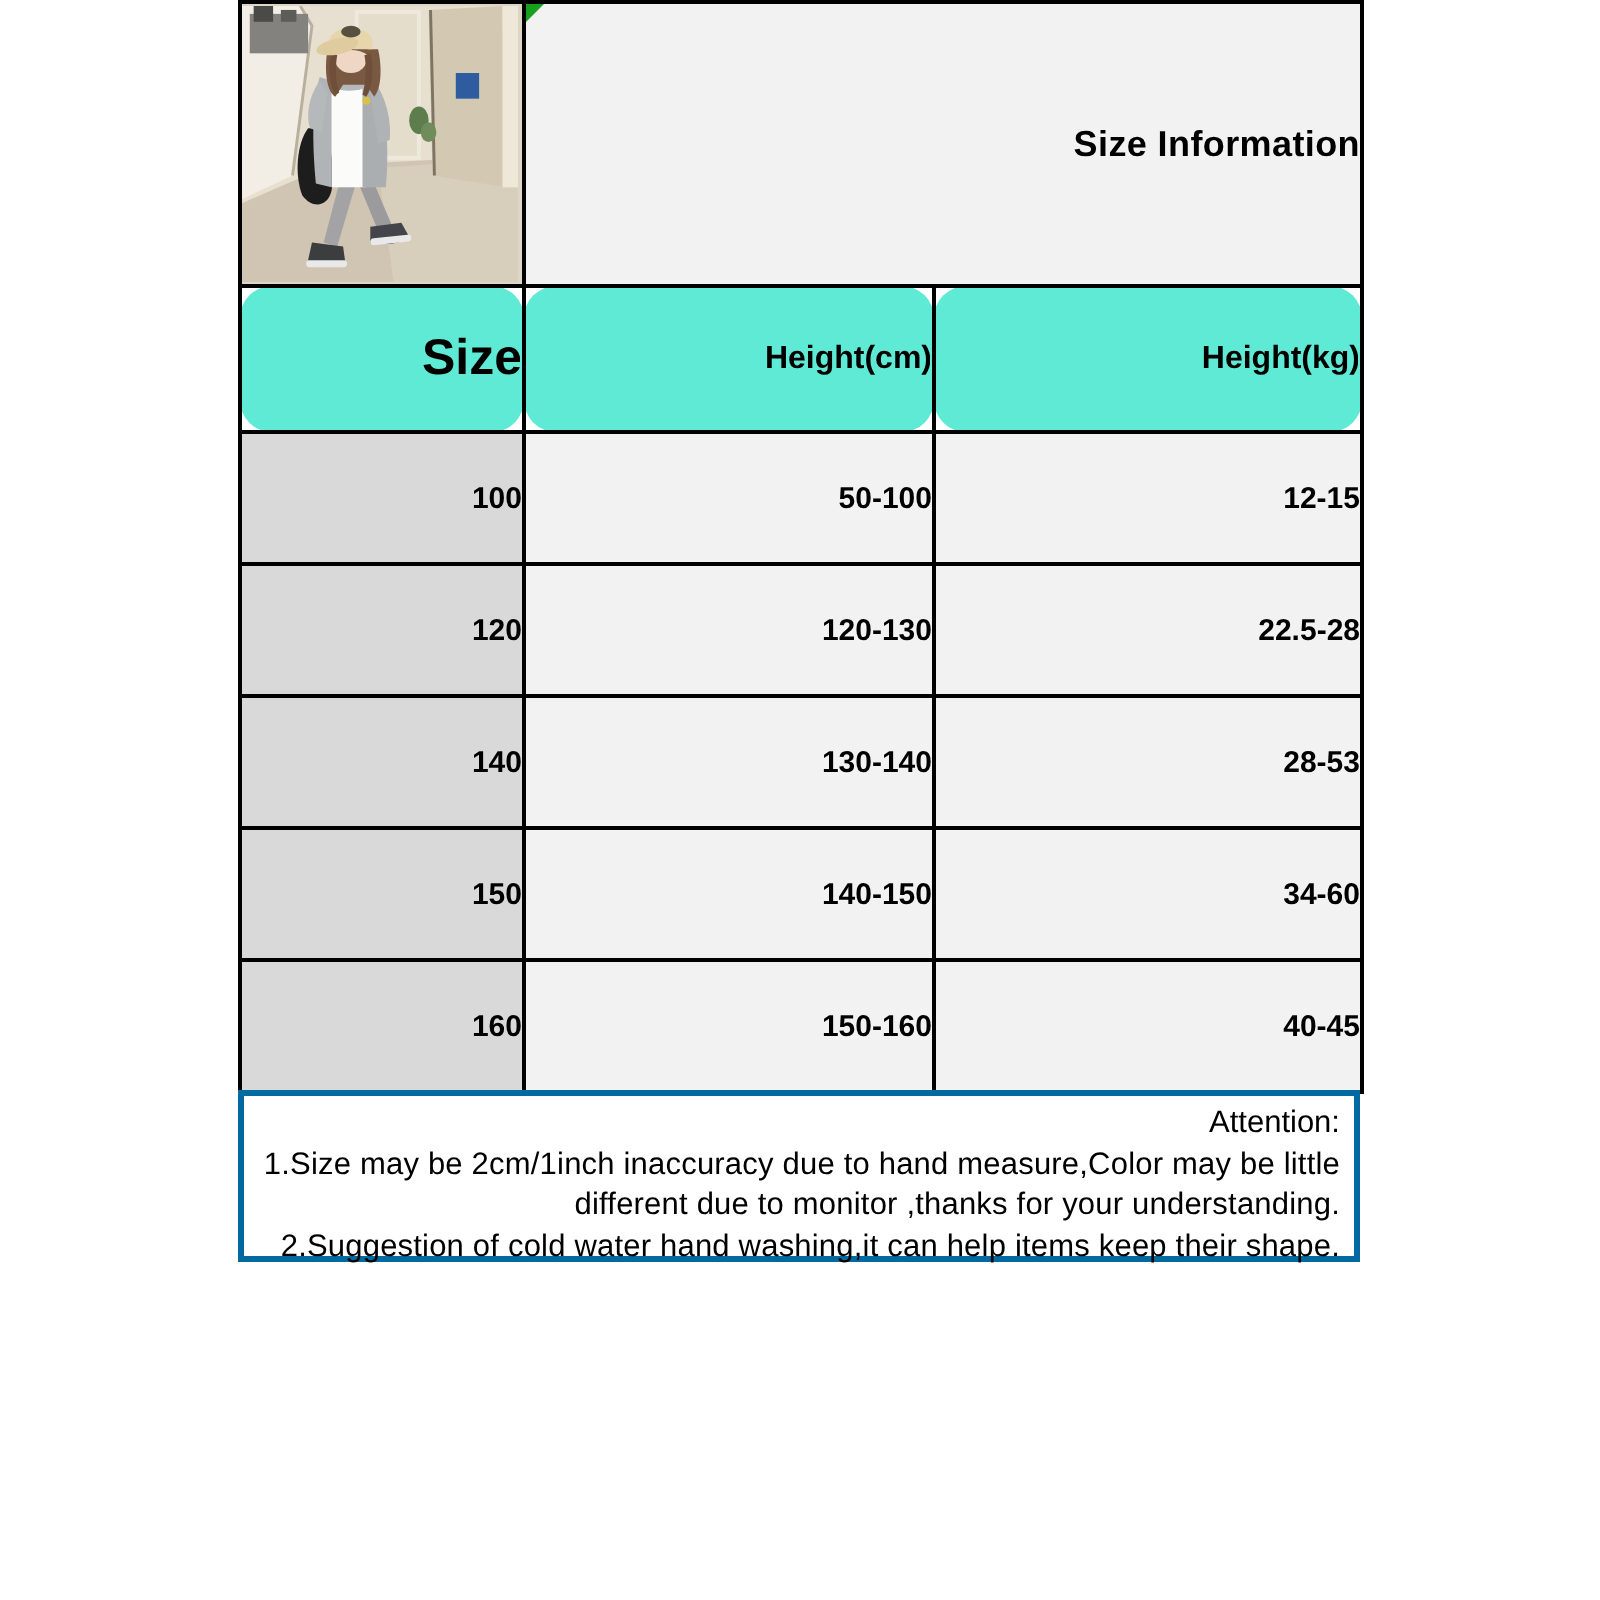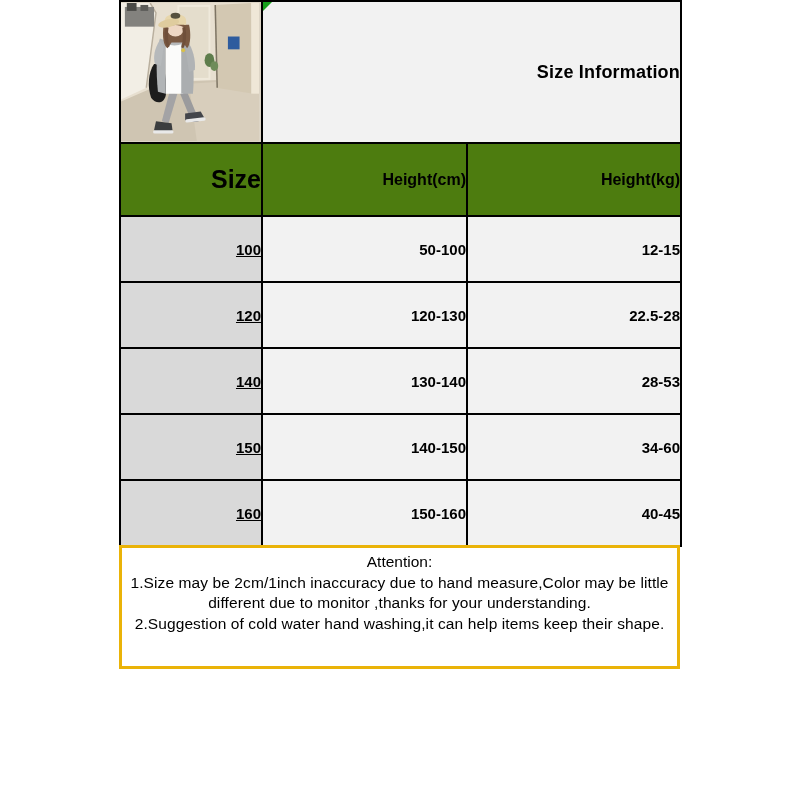--- a/index.html
+++ b/index.html
@@ -19,28 +19,28 @@
   td.photo-cell { width:142px; height:140px; padding:0; background:#ddd5c6; }
   td.photo-cell svg { display:block; }
   td.title-cell {
     background:#f2f2f2; font-size:18px; font-weight:bold; position:relative;
     letter-spacing:0.2px;
   }
   .green-tri {
     position:absolute; left:0; top:0; width:9px; height:9px;
     clip-path:polygon(0 0, 100% 0, 0 100%);
   }
-  tr.header-row th { height:71px; background:#4d7c0f; font-size:16px; font-weight:bold; }
+  tr.header-row th { height:71px; background:#5eead4; font-size:16px; font-weight:bold;border-radius:16px; }
   tr.header-row th.size-hdr { font-size:25px; }
   tr.data-row td { height:64px; font-size:15px; font-weight:bold; background:#f2f2f2; }
-  tr.data-row td.size-col { background:#d9d9d9;text-decoration:underline; }
+  tr.data-row td.size-col { background:#d9d9d9; }
   .attention {
-    margin-top:-2px; width:561px; height:124px; box-sizing:border-box;
-    border:3px solid #eab308; background:#fff; padding:4px 7px 0 7px;
-    font-size:15.5px; line-height:20.5px; text-align:center;
+    margin-top:-2px; width:561px; height:86px; box-sizing:border-box;
+    border:3px solid #0369a1; background:#fff; padding:4px 7px 0 7px;
+    font-size:15.5px; line-height:20.5px; text-align:right;
   }
   .attention .note { letter-spacing:0.1px; }
   col.c1 { width:142px; } col.c2 { width:205px; } col.c3 { width:214px; }
 </style>
 </head>
 <body>
 
 <div class="sheet">
   <table class="size-table">
     <colgroup>

